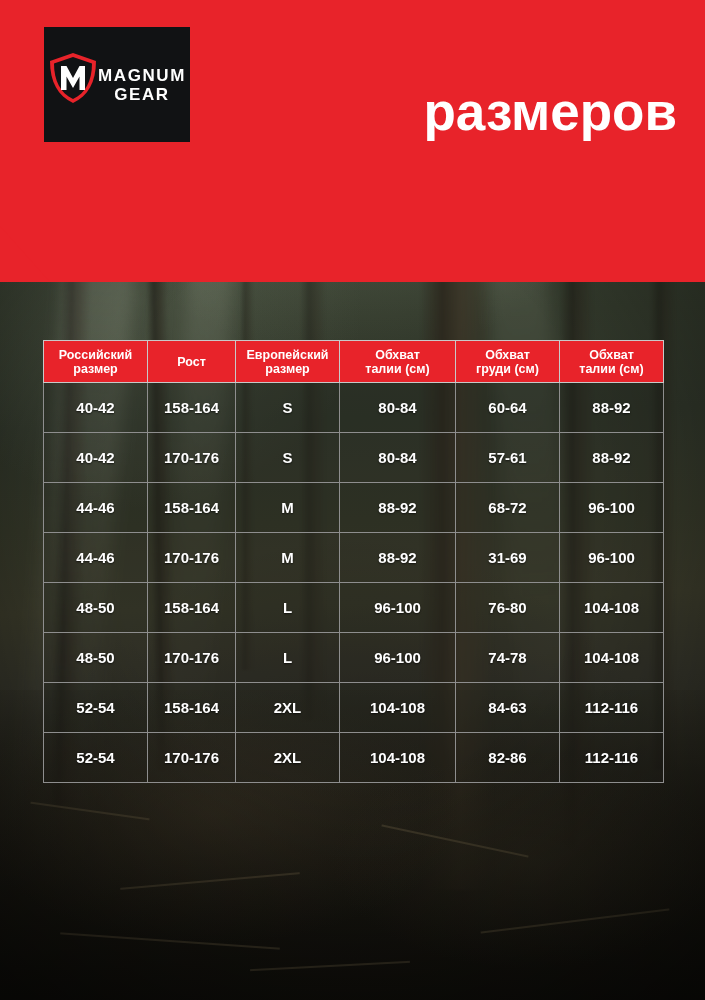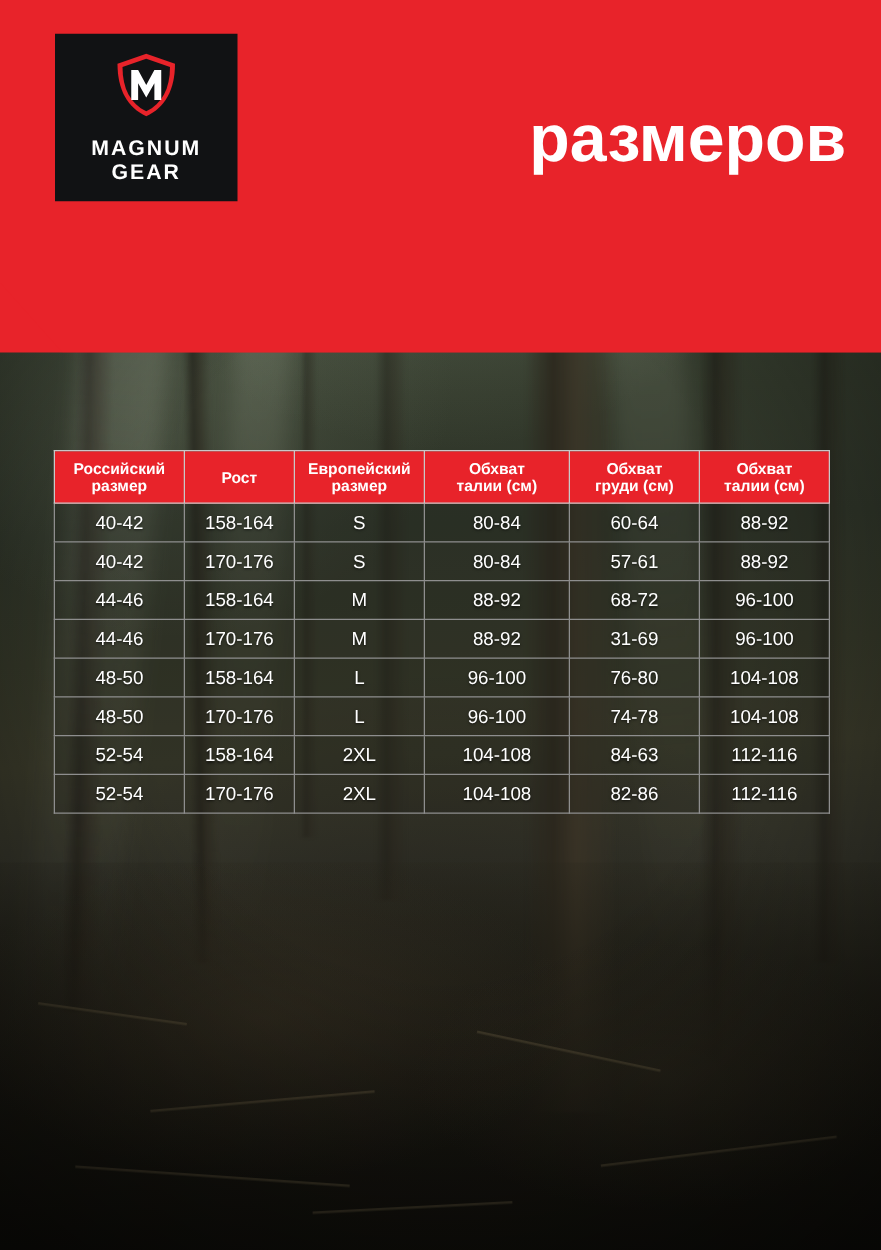--- a/index.html
+++ b/index.html
@@ -101,24 +101,24 @@
     position: absolute;
     left: 0; top: 0;
     width: 705px; height: 300px;
     background: #e8232a;
     clip-path: polygon(0 0, 705px 0, 705px 282px, 50px 282px, 0 226px);
   }
 
   .logo-box {
     position: absolute;
     left: 44px; top: 27px;
-    width: 146px; height: 134px;
+    width: 146px; height: 115px;
     background: #111214;
     display: flex;
-    flex-direction: column;
+    flex-direction: row;
     align-items: center;
     justify-content: center;
     z-index: 4;
   }
   .logo-shield { margin-bottom: 10px; }
   .logo-text {
     color: #ffffff;
     font-weight: bold;
     font-size: 17px;
     letter-spacing: 1.6px;
@@ -137,21 +137,21 @@
     font-size: 53px;
     line-height: 68px;
     z-index: 4;
     font-family: "Liberation Sans", sans-serif;
   }
 
   
   .table-wrap {
     position: absolute;
     left: 43px;
-    top: 360px;
+    top: 340px;
     width: 620px;
     z-index: 5;
   }
   table {
     width: 620px;
     border-collapse: collapse;
     table-layout: fixed;
   }
   th, td {
     border: 1px solid #8e8e8e;
@@ -162,23 +162,23 @@
   thead th {
     background: #e8232a;
     font-size: 12.5px;
     font-weight: bold;
     line-height: 14px;
     height: 42px;
     padding: 3px 2px;
     border-color: #c8c8c8;
   }
   tbody td {
-    height: 31px;
+    height: 50px;
     font-size: 15px;
-    font-weight: normal;
+    font-weight: bold;
     background: rgba(30,32,26,0.30);
     text-shadow: 0 1px 2px rgba(0,0,0,0.65);
   }
   tbody tr:nth-child(even) td { background: rgba(30,32,26,0.22); }
 
   col.c1 { width: 104px; }
   col.c2 { width: 88px;  }
   col.c3 { width: 104px; }
   col.c4 { width: 116px; }
   col.c5 { width: 104px; }

